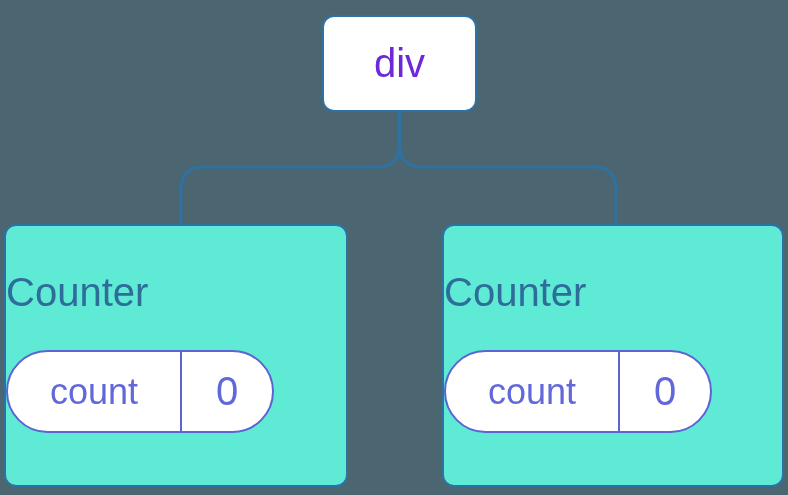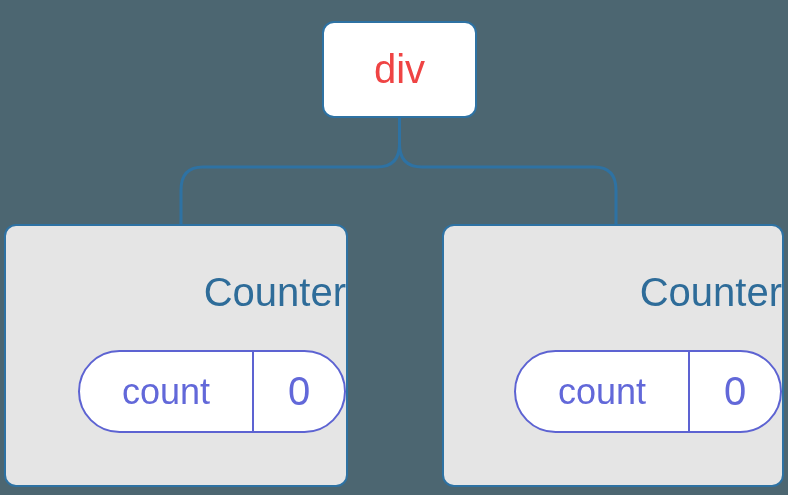--- a/index.html
+++ b/index.html
@@ -18,46 +18,46 @@
     position: absolute;
     left: 0;
     top: 0;
     width: 788px;
     height: 495px;
     z-index: 0;
   }
   .node-root {
     position: absolute;
     left: 322px;
-    top: 21px;
+    top: 15px;
     width: 155px;
     height: 97px;
     box-sizing: border-box;
     background: #ffffff;
     border: 2.5px solid #2e72a3;
     border-radius: 12px;
     display: flex;
     align-items: center;
     justify-content: center;
     font-size: 40px;
     font-weight: 500;
-    color: #ef4444;
+    color: #6d28d9;
     z-index: 1;
   }
   .card {
     position: absolute;
     top: 224px;
     height: 263px;
     box-sizing: border-box;
-    background: #e5e5e5;
+    background: #5eead4;
     border: 2.5px solid #2e72a3;
     border-radius: 12px;
     display: flex;
     flex-direction: column;
-    align-items: flex-end;
+    align-items: flex-start;
     z-index: 1;
   }
   .card-left  { left: 4px;   width: 344px; }
   .card-right { left: 442px; width: 342px; }
   .card-title {
     margin-top: 42px;
     font-size: 40px;
     line-height: 48px;
     font-weight: 500;
     color: #2e6c99;

